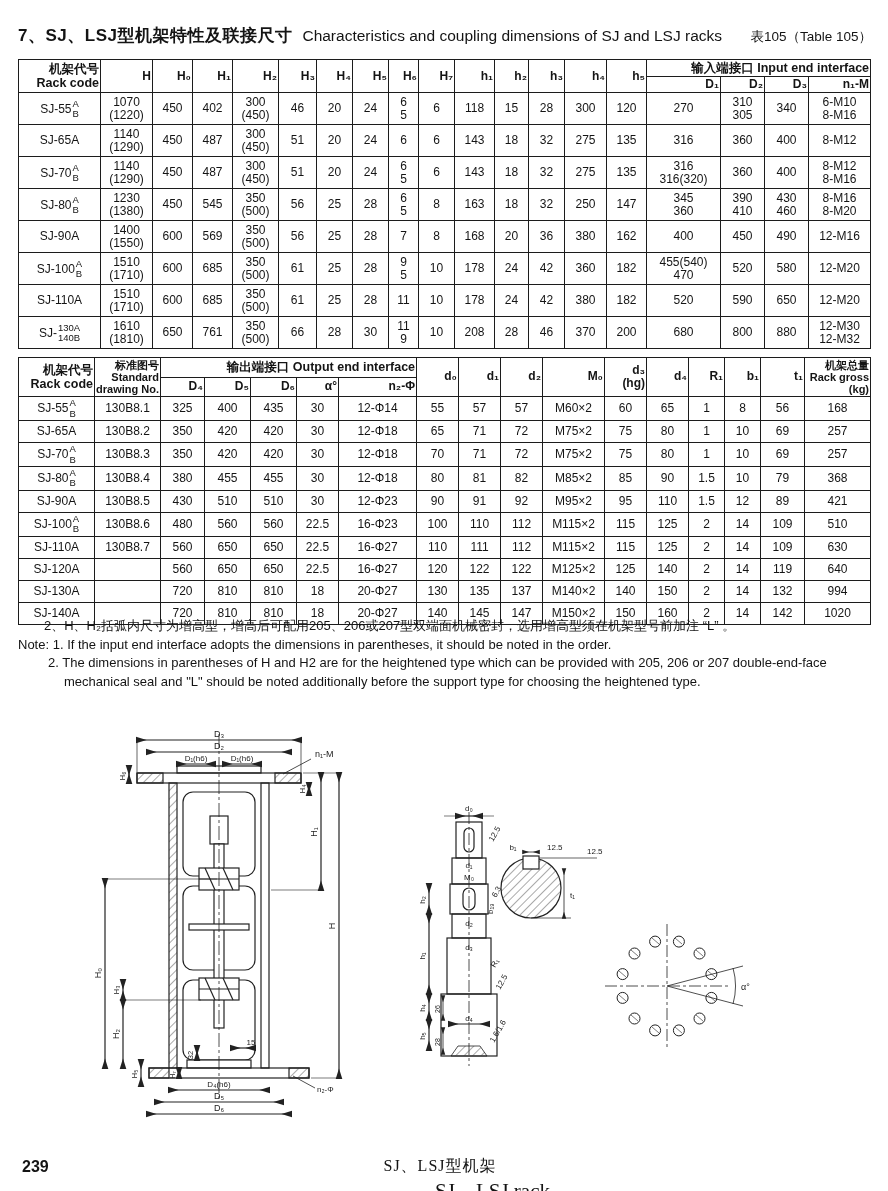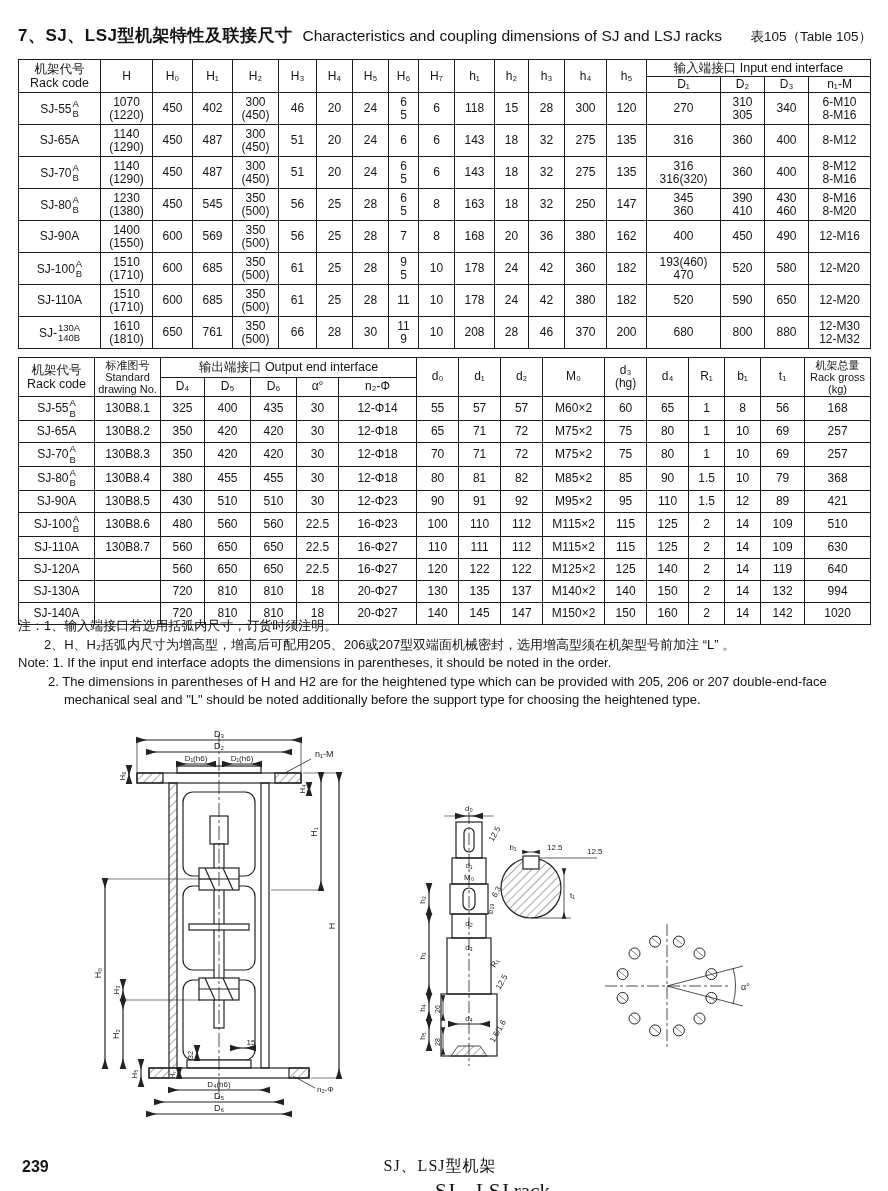--- a/index.html
+++ b/index.html
@@ -7,21 +7,21 @@
         font-family:"Liberation Sans","DejaVu Sans",sans-serif;overflow:hidden;}
   
   .title-row{position:absolute;left:18px;top:24px;width:854px;display:flex;align-items:baseline;gap:10px;}
   .title-zh{font-size:17px;font-weight:bold;letter-spacing:.5px;}
   .title-en{font-size:15.5px;font-weight:normal;}
   .table-ref{margin-left:auto;font-size:13.5px;}
   
   table{border-collapse:collapse;table-layout:fixed;background:#fff;}
   th,td{border:1px solid #1c1c1c;text-align:center;vertical-align:middle;
         font-size:12px;line-height:1.12;padding:1px 1px;white-space:pre-line;overflow:hidden;}
-  th{font-weight:normal;}
+  th{font-weight:bold;text-align:right;}
   #t1{position:absolute;left:18px;top:59px;width:853px;}
   #t2{position:absolute;left:18px;top:357px;width:853px;}
   #t1 td{height:29px;}
   #t2 td{height:19px;}
   .hdr-zh{font-size:12.5px;}
   .small-hdr{font-size:11px;line-height:1.1;}
   .code-cell .stack{display:inline-block;white-space:pre;font-size:9.5px;line-height:1.1;
                     text-align:left;vertical-align:middle;margin-left:1px;}
   
   .notes{position:absolute;left:18px;top:617px;width:856px;font-size:13px;line-height:18.5px;}
@@ -239,21 +239,21 @@
           <td>25</td>
           <td>28</td>
           <td>9
 5</td>
           <td>10</td>
           <td>178</td>
           <td>24</td>
           <td>42</td>
           <td>360</td>
           <td>182</td>
-          <td>193(460)
+          <td>455(540)
 470</td>
           <td>520</td>
           <td>580</td>
           <td>12-M20</td>
         </tr>
         <tr>
           <td class="code-cell"><span>SJ-110A</span></td>
           <td>1510
 (1710)</td>
           <td>600</td>
@@ -546,21 +546,20 @@
           <td>160</td>
           <td>2</td>
           <td>14</td>
           <td>142</td>
           <td>1020</td>
         </tr>
       </tbody>
   </table>
 
   <div class="notes">
-    <div>注：1、输入端接口若选用括弧内尺寸，订货时须注明。</div>
     <div class="ind1">2、H、H₂括弧内尺寸为增高型，增高后可配用205、206或207型双端面机械密封，选用增高型须在机架型号前加注 “L” 。</div>
     <div>Note: 1. If the input end interface adopts the dimensions in parentheses, it should be noted in the order.</div>
     <div class="ind2">2. The dimensions in parentheses of H and H2 are for the heightened type which can be provided with 205, 206 or 207 double-end-face</div>
     <div class="ind3">mechanical seal and "L" should be noted additionally before the support type for choosing the heightened type.</div>
   </div>
 
   <div class="figure-wrap">
   <svg width="850" height="392" viewBox="0 0 850 392">
     <defs>
       <pattern id="hat" width="6" height="6" patternUnits="userSpaceOnUse" patternTransform="rotate(45)">

